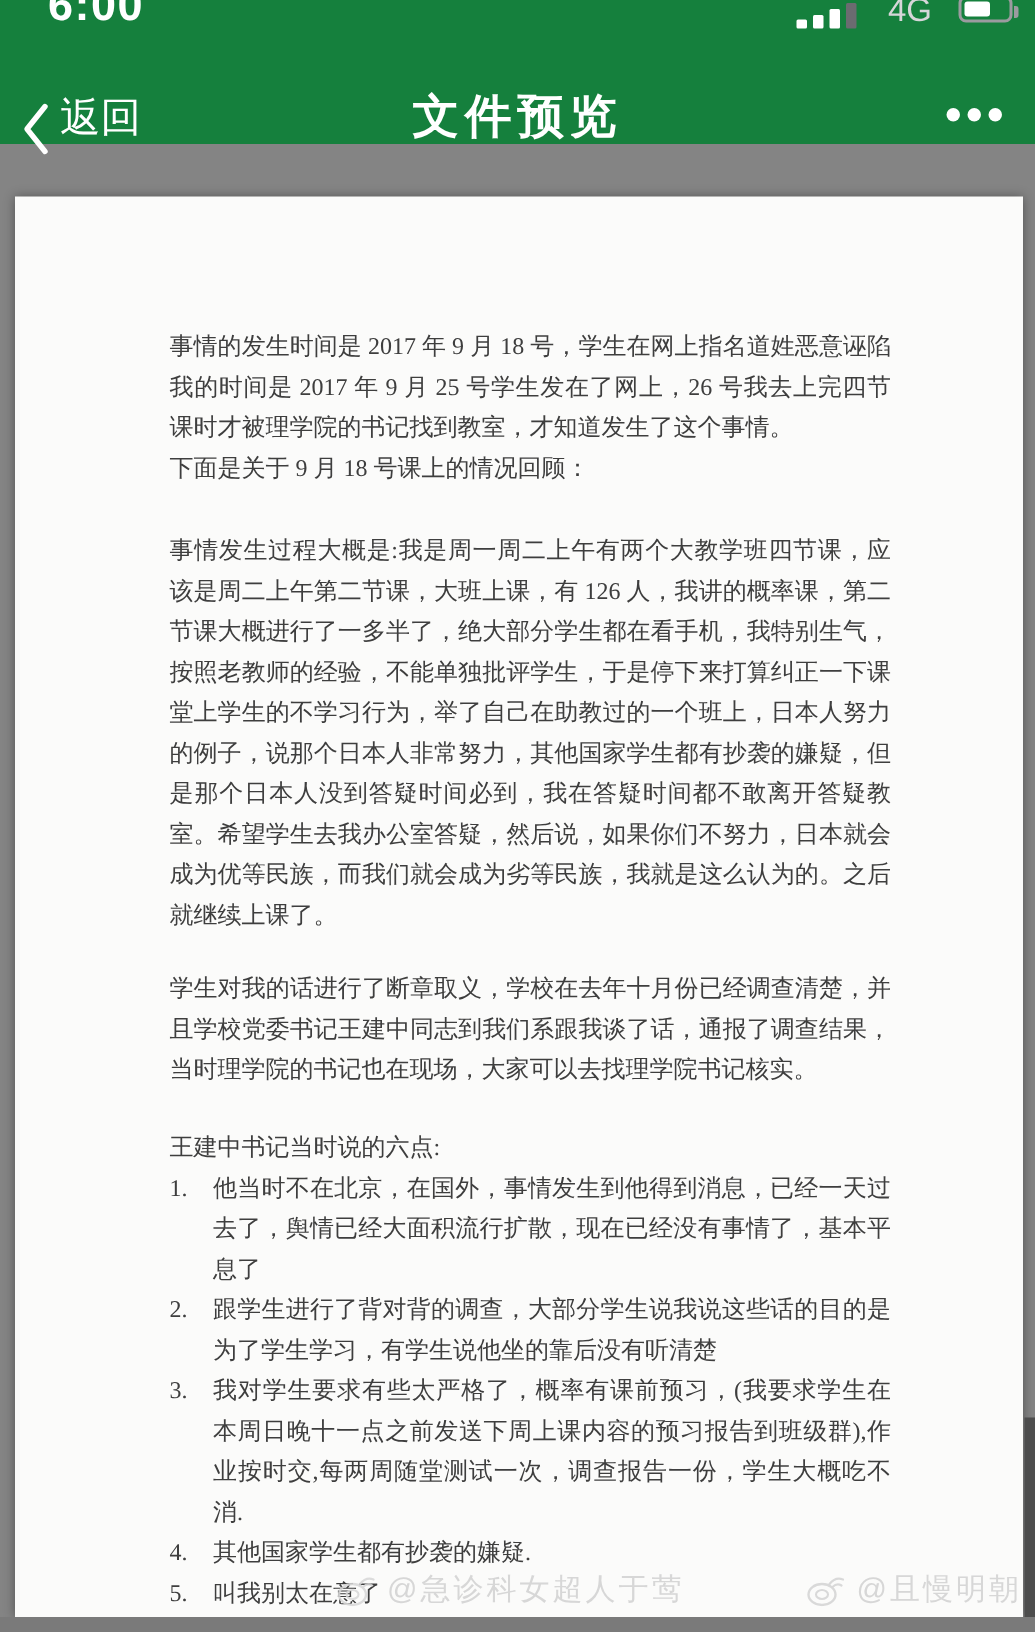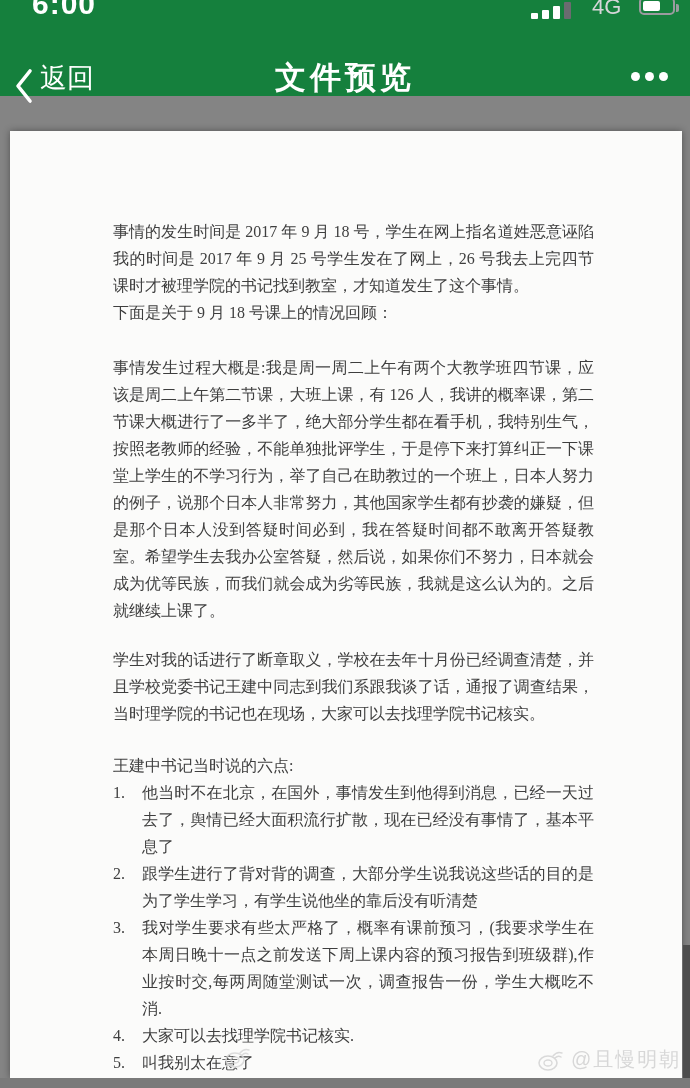--- a/index.html
+++ b/index.html
@@ -111,41 +111,42 @@
         <li>
           <span class="num">2.</span>
           <span class="txt">跟学生进行了背对背的调查，大部分学生说我说这些话的目的是为了学生学习，有学生说他坐的靠后没有听清楚</span>
         </li>
         <li>
           <span class="num">3.</span>
           <span class="txt">我对学生要求有些太严格了，概率有课前预习，(我要求学生在本周日晚十一点之前发送下周上课内容的预习报告到班级群),作业按时交,每两周随堂测试一次，调查报告一份，学生大概吃不消.</span>
         </li>
         <li>
           <span class="num">4.</span>
-          <span class="txt">大家可以去找理学院书记核实.</span>
+          <span class="txt">其他国家学生都有抄袭的嫌疑.</span>
         </li>
         <li>
           <span class="num">5.</span>
           <span class="txt">叫我别太在意了</span>
         </li>
         <li>
           <span class="num">6.</span>
           <span class="txt">学生不怎么想学习，不是什么好学生</span>
         </li>
       </ol>
     </div>
 
     <div class="wm wm-left">
       <span>
         <svg width="26" height="22" viewBox="0 0 26 22">
           <ellipse cx="10" cy="14" rx="9" ry="7" fill="none" stroke="#d7d7d7" stroke-width="1.6"></ellipse>
           <ellipse cx="10" cy="14" rx="4" ry="3" fill="none" stroke="#d7d7d7" stroke-width="1.4"></ellipse>
           <path d="M15 7 Q19 2 24 4 M17 9 Q20 6 23 8" fill="none" stroke="#d7d7d7" stroke-width="1.5" stroke-linecap="round"></path>
         </svg>
       </span>
+      <span>@急诊科女超人于莺</span>
     </div>
     <div class="wm wm-right">
       <span>
         <svg width="26" height="22" viewBox="0 0 26 22">
           <ellipse cx="10" cy="14" rx="9" ry="7" fill="none" stroke="#d4d4d4" stroke-width="1.6"></ellipse>
           <ellipse cx="10" cy="14" rx="4" ry="3" fill="none" stroke="#d4d4d4" stroke-width="1.4"></ellipse>
           <path d="M15 7 Q19 2 24 4 M17 9 Q20 6 23 8" fill="none" stroke="#d4d4d4" stroke-width="1.5" stroke-linecap="round"></path>
         </svg>
       </span>
       <span>@且慢明朝</span>

